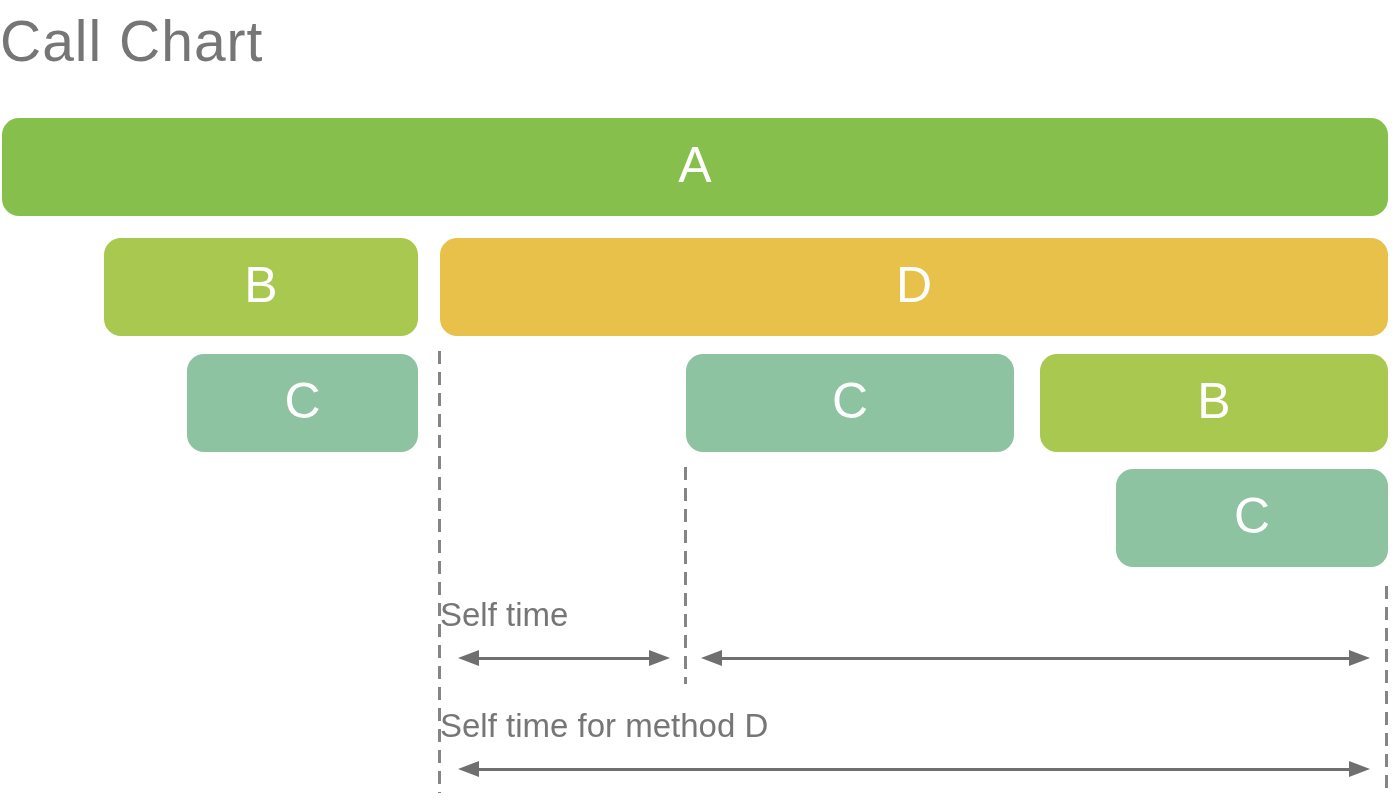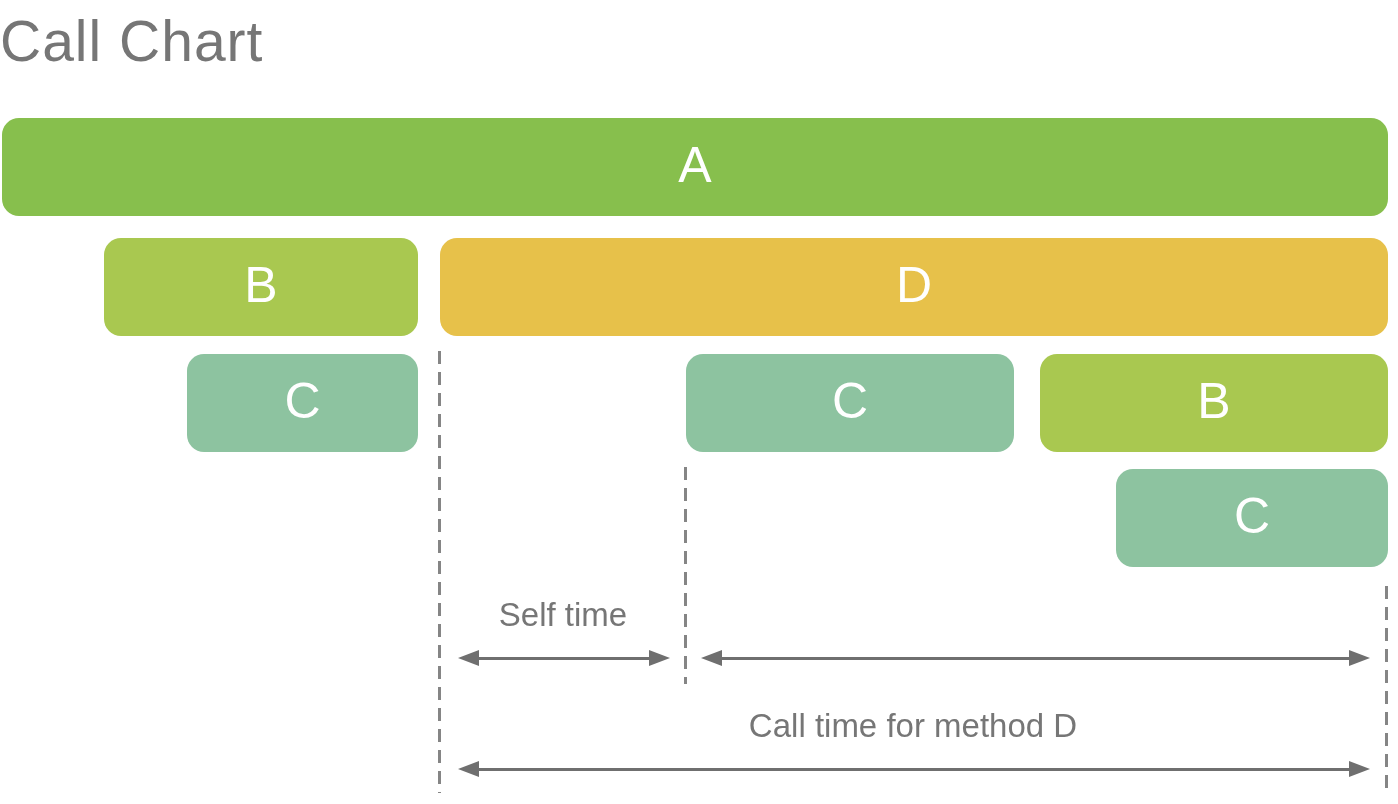--- a/index.html
+++ b/index.html
@@ -48,21 +48,20 @@
     background: repeating-linear-gradient(
       to bottom,
       var(--dash-gray) 0px,
       var(--dash-gray) 13px,
       transparent 13px,
       transparent 21px
     );
   }
   .ann-label {
     position: absolute;
-    text-align: center;
     font-size: 33px;
     font-weight: 300;
     color: var(--text-gray);
     line-height: 38px;
     white-space: nowrap;
   }
   .arrow {
     position: absolute;
     height: 16px;
     display: flex;
@@ -115,21 +114,21 @@
   </div>
   <div class="bar" style="left: 1116px; top: 469px; width: 272px; height: 98px; background: rgb(141, 195, 160);">
     <span class="bar-label">C</span>
   </div>
 
   <div class="dash-line" style="left: 438px; top: 351px; height: 442px;"></div>
   <div class="dash-line" style="left: 684px; top: 467px; height: 217px;"></div>
   <div class="dash-line" style="left: 1385px; top: 586px; height: 207px;"></div>
 
   <div class="ann-label" style="left: 440px; width: 246px; top: 596px;">Self time</div>
-  <div class="ann-label" style="left: 440px; width: 946px; top: 707px;">Call time for method D</div>
+  <div class="ann-label" style="left: 440px; width: 946px; top: 707px;">Self time for method D</div>
 
   <div class="arrow" style="left: 458px; width: 212px; top: 650px;">
     <span class="head-l"></span>
     <span class="shaft"></span>
     <span class="head-r"></span>
   </div>
   <div class="arrow" style="left: 701px; width: 669px; top: 650px;">
     <span class="head-l"></span>
     <span class="shaft"></span>
     <span class="head-r"></span>

